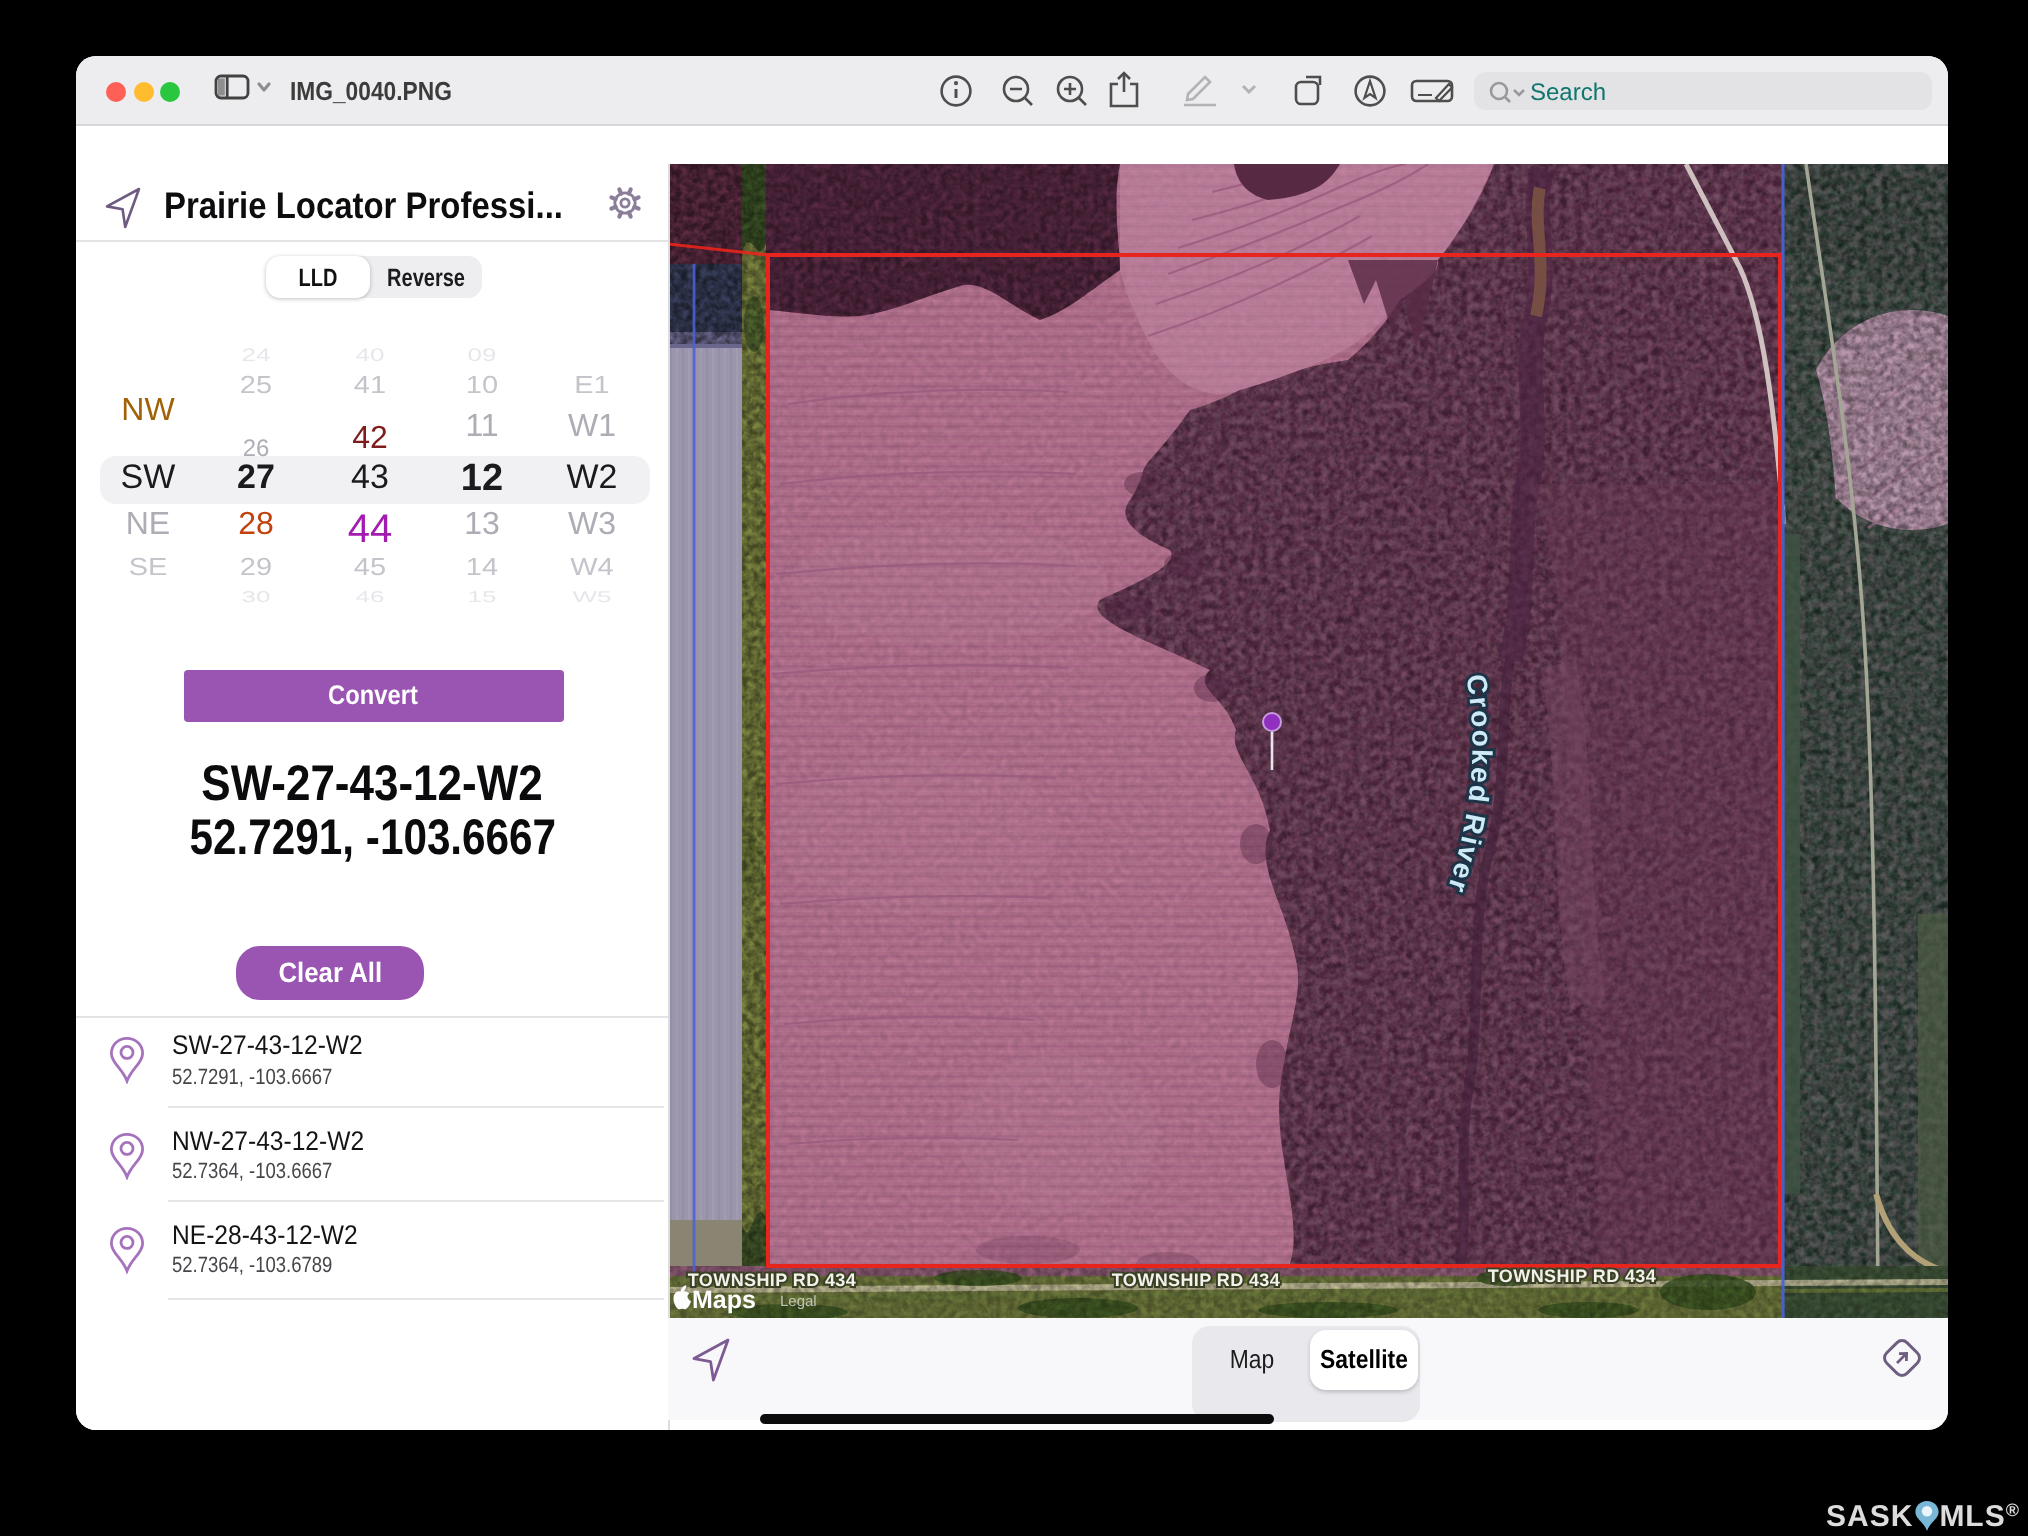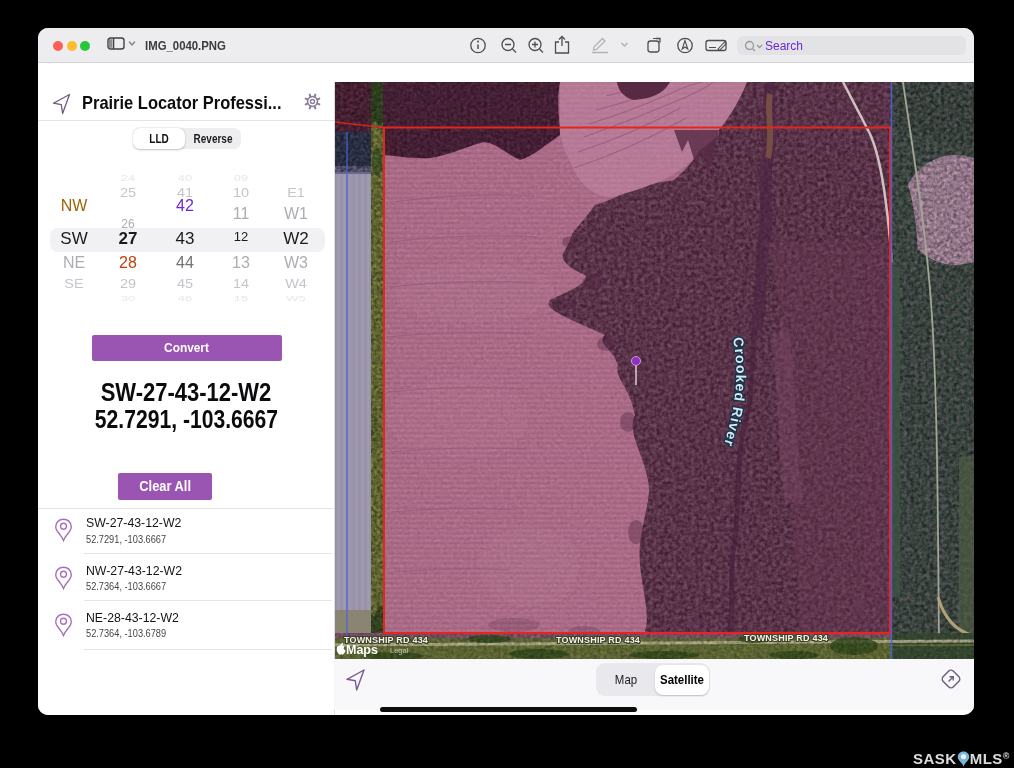--- a/index.html
+++ b/index.html
@@ -10,21 +10,21 @@
   .abs{position:absolute;}
   
   #titlebar{position:absolute;left:0;top:0;width:936px;height:34px;background:#edecee;
             border-bottom:1px solid #d6d5d7;}
   .tl{position:absolute;top:13px;width:10px;height:10px;border-radius:50%;}
   #tl-r{left:15px;background:#fe5f57;}
   #tl-y{left:28.5px;background:#febc2e;}
   #tl-g{left:42px;background:#28c73f;}
   #wintitle{position:absolute;left:107px;top:10px;font-size:13px;font-weight:bold;color:#3c3c3c;transform:scaleX(0.875);transform-origin:0 0;white-space:nowrap;}
   #search{position:absolute;left:699px;top:8px;width:229px;height:19px;border-radius:6px;background:#e3e2e5;}
-  #search .stx{position:absolute;left:28px;top:3px;font-size:12px;color:#6d28d9;}
+  #search .stx{position:absolute;left:28px;top:3px;font-size:12px;color:#0f766e;}
   
   #status{position:absolute;left:0;top:34px;width:936px;height:20px;background:#fff;}
   #stime{position:absolute;left:15px;top:4.5px;font-size:11px;font-weight:bold;color:#1c1c1e;transform:scaleX(0.86);transform-origin:0 0;white-space:nowrap;}
   #spct{position:absolute;left:879px;top:4.5px;font-size:11px;font-weight:bold;color:#000;}
   
   #panel{position:absolute;left:0;top:54px;width:296px;bottom:0;background:#fff;border-right:1px solid #dcdbde;}
   #apptitle{position:absolute;left:44px;top:10px;font-size:18.5px;font-weight:bold;color:#0d0d0f;white-space:nowrap;transform:scaleX(0.89);transform-origin:0 0;}
   #hdrline{position:absolute;left:0;top:37.5px;width:296px;height:1px;background:#e4e3e6;}
   #seg{position:absolute;left:95px;top:46px;width:108px;height:21px;background:#eeedf0;border-radius:7px;}
   #seg .sel{position:absolute;left:0px;top:0px;width:52px;height:21px;background:#fff;border-radius:7px;
@@ -35,30 +35,30 @@
   #selrow{position:absolute;left:12px;top:146px;width:275px;height:24px;border-radius:8px;background:#f1f0f3;}
   .pc{position:absolute;text-align:center;width:40px;transform:translateX(-50%);}
   
   #convert{position:absolute;left:54px;top:253px;width:190px;height:26px;background:#9a55b2;border-radius:2px;
            color:#fff;font-size:13.5px;font-weight:bold;text-align:center;line-height:26px;}
   #convert span{display:inline-block;transform:scaleX(0.88);}
   #res1{position:absolute;left:0;top:296px;width:296px;text-align:center;font-size:25px;font-weight:bold;color:#0b0b0d;}
   #res1 span{display:inline-block;transform:scaleX(0.88);}
   #res2{position:absolute;left:0;top:323px;width:296px;text-align:center;font-size:25px;font-weight:bold;color:#0b0b0d;}
   #res2 span{display:inline-block;transform:scaleX(0.845);}
-  #clearall{position:absolute;left:80px;top:391px;width:94px;height:27px;background:#9a55b2;border-radius:2px;
+  #clearall{position:absolute;left:80px;top:391px;width:94px;height:27px;background:#9a55b2;border-radius:12px;
             color:#fff;font-size:14px;font-weight:bold;text-align:center;line-height:27px;}
   #clearall span{display:inline-block;transform:scaleX(0.92);}
   #listtop{position:absolute;left:0;top:426px;width:296px;height:1px;background:#e3e2e5;}
   .li-t{position:absolute;left:48px;font-size:13.5px;color:#141416;transform:scaleX(0.91);transform-origin:0 0;white-space:nowrap;}
   .li-s{position:absolute;left:48px;font-size:11px;color:#46464a;transform:scaleX(0.84);transform-origin:0 0;white-space:nowrap;}
   .li-sep{position:absolute;left:46px;width:248px;height:1px;background:#e5e4e7;}
   
   #bbar{position:absolute;left:296px;top:631px;width:640px;height:51px;background:#f8f8fa;}
-  #msseg{position:absolute;left:262px;top:4px;width:114px;height:33px;background:#e9e8ed;border-radius:9px;}
+  #msseg{position:absolute;left:262px;top:4px;width:114px;height:48px;background:#e9e8ed;border-radius:9px;}
   #msseg .sel{position:absolute;left:59px;top:1.5px;width:54px;height:30px;background:#fff;border-radius:8px;
               box-shadow:0 1px 2px rgba(0,0,0,0.2);}
   #msseg .m1{position:absolute;left:0;top:9px;width:60px;text-align:center;font-size:13px;font-weight:500;color:#1c1c1e;transform:scaleX(0.88);}
   #msseg .m2{position:absolute;left:58px;top:9px;width:56px;text-align:center;font-size:13px;font-weight:bold;color:#000;transform:scaleX(0.88);}
   #homebar{position:absolute;left:342px;top:679px;width:257px;height:5px;border-radius:2.5px;background:#0c0c0c;}
   
   #sask{position:absolute;right:4px;top:750px;font-size:15px;font-weight:bold;color:#dcdcdc;letter-spacing:0.5px;}
 </style>
 </head>
 <body>
@@ -340,31 +340,31 @@
     <div id="picker">
       <div class="pc" style="left:90px;top:87.9px;color:#e7e6ea;font-size:13px;transform:translateX(-50%) scaleY(0.7);">24</div>
       <div class="pc" style="left:147px;top:87.9px;color:#e7e6ea;font-size:13px;transform:translateX(-50%) scaleY(0.7);">40</div>
       <div class="pc" style="left:203px;top:87.9px;color:#e7e6ea;font-size:13px;transform:translateX(-50%) scaleY(0.7);">09</div>
       <div class="pc" style="left:90px;top:103.0px;color:#c6c4cb;font-size:14.5px;transform:translateX(-50%) scaleY(0.85);">25</div>
       <div class="pc" style="left:147px;top:103.0px;color:#c6c4cb;font-size:14.5px;transform:translateX(-50%) scaleY(0.85);">41</div>
       <div class="pc" style="left:203px;top:103.0px;color:#c6c4cb;font-size:14.5px;transform:translateX(-50%) scaleY(0.85);">10</div>
       <div class="pc" style="left:258px;top:103.0px;color:#c6c4cb;font-size:14.5px;transform:translateX(-50%) scaleY(0.85);">E1</div>
       <div class="pc" style="left:36px;top:115px;color:#a16207;font-size:16px;transform:translateX(-50%) scaleY(1);">NW</div>
       <div class="pc" style="left:90px;top:135px;color:#aeacb4;font-size:12px;transform:translateX(-50%) scaleY(1);">26</div>
-      <div class="pc" style="left:147px;top:115px;color:#6d28d9;font-size:16px;transform:translateX(-50%) scaleY(1);">42</div>
+      <div class="pc" style="left:147px;top:129px;color:#7f1d1d;font-size:16px;transform:translateX(-50%) scaleY(1);">42</div>
       <div class="pc" style="left:203px;top:122.6px;color:#aeacb4;font-size:16px;transform:translateX(-50%) scaleY(1);">11</div>
       <div class="pc" style="left:258px;top:122.6px;color:#aeacb4;font-size:16px;transform:translateX(-50%) scaleY(1);">W1</div>
       <div class="pc" style="left:36px;top:147.0px;color:#1b1b1d;font-size:17px;transform:translateX(-50%) scaleY(1);font-weight:500;">SW</div>
       <div class="pc" style="left:90px;top:147.0px;color:#1b1b1d;font-size:17px;transform:translateX(-50%) scaleY(1);font-weight:700;">27</div>
       <div class="pc" style="left:147px;top:147.0px;color:#1b1b1d;font-size:17px;transform:translateX(-50%) scaleY(1);font-weight:500;">43</div>
-      <div class="pc" style="left:203px;top:147.0px;color:#1b1b1d;font-size:13px;transform:translateX(-50%) scaleY(1);font-weight:400;">12</div>
+      <div class="pc" style="left:203px;top:147.0px;color:#1b1b1d;font-size:19px;transform:translateX(-50%) scaleY(1);font-weight:700;">12</div>
       <div class="pc" style="left:258px;top:147.0px;color:#1b1b1d;font-size:17px;transform:translateX(-50%) scaleY(1);font-weight:500;">W2</div>
       <div class="pc" style="left:36px;top:171.6px;color:#aeacb4;font-size:16px;transform:translateX(-50%) scaleY(1);">NE</div>
       <div class="pc" style="left:90px;top:171.6px;color:#c2410c;font-size:16px;transform:translateX(-50%) scaleY(1);">28</div>
-      <div class="pc" style="left:147px;top:171.6px;color:#737373;font-size:16px;transform:translateX(-50%) scaleY(1);">44</div>
+      <div class="pc" style="left:147px;top:171.6px;color:#a21caf;font-size:20px;transform:translateX(-50%) scaleY(1);">44</div>
       <div class="pc" style="left:203px;top:171.6px;color:#aeacb4;font-size:16px;transform:translateX(-50%) scaleY(1);">13</div>
       <div class="pc" style="left:258px;top:171.6px;color:#aeacb4;font-size:16px;transform:translateX(-50%) scaleY(1);">W3</div>
       <div class="pc" style="left:36px;top:193.5px;color:#c6c4cb;font-size:14.5px;transform:translateX(-50%) scaleY(0.85);">SE</div>
       <div class="pc" style="left:90px;top:193.5px;color:#c6c4cb;font-size:14.5px;transform:translateX(-50%) scaleY(0.85);">29</div>
       <div class="pc" style="left:147px;top:193.5px;color:#c6c4cb;font-size:14.5px;transform:translateX(-50%) scaleY(0.85);">45</div>
       <div class="pc" style="left:203px;top:193.5px;color:#c6c4cb;font-size:14.5px;transform:translateX(-50%) scaleY(0.85);">14</div>
       <div class="pc" style="left:258px;top:193.5px;color:#c6c4cb;font-size:14.5px;transform:translateX(-50%) scaleY(0.85);">W4</div>
       <div class="pc" style="left:90px;top:208.9px;color:#e7e6ea;font-size:13px;transform:translateX(-50%) scaleY(0.6);">30</div>
       <div class="pc" style="left:147px;top:208.9px;color:#e7e6ea;font-size:13px;transform:translateX(-50%) scaleY(0.6);">46</div>
       <div class="pc" style="left:203px;top:208.9px;color:#e7e6ea;font-size:13px;transform:translateX(-50%) scaleY(0.6);">15</div>

